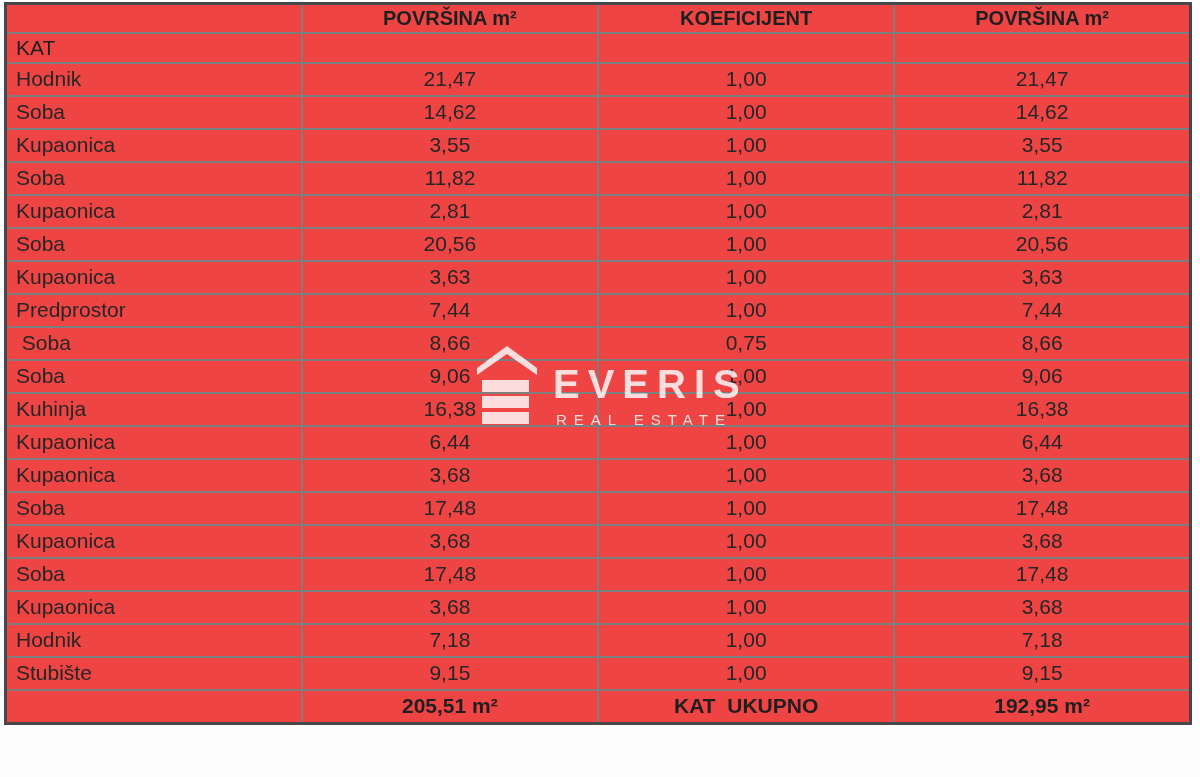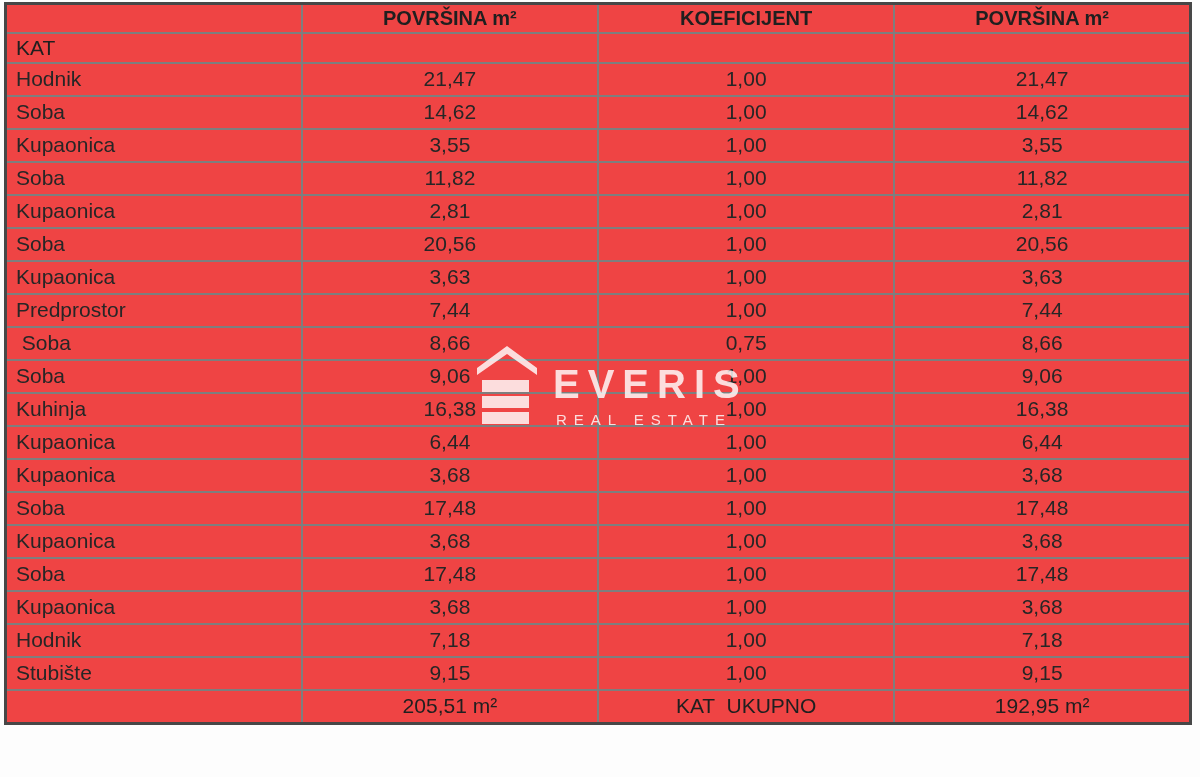--- a/index.html
+++ b/index.html
@@ -48,21 +48,21 @@
     padding-left: 9px !important;
     white-space: pre;
   }
   .num-cell { text-align: center; }
   .section-row td {
     font-weight: normal;
     height: 30px;
     color: #1f1f1f;
   }
   .footer-row td {
-    font-weight: normal;
+    font-weight: bold;
     height: 34px;
     text-align: center;
     color: #1f1f1f;
   }
   
   .watermark {
     position: absolute;
     left: 477px;
     top: 346px;
     display: flex;

